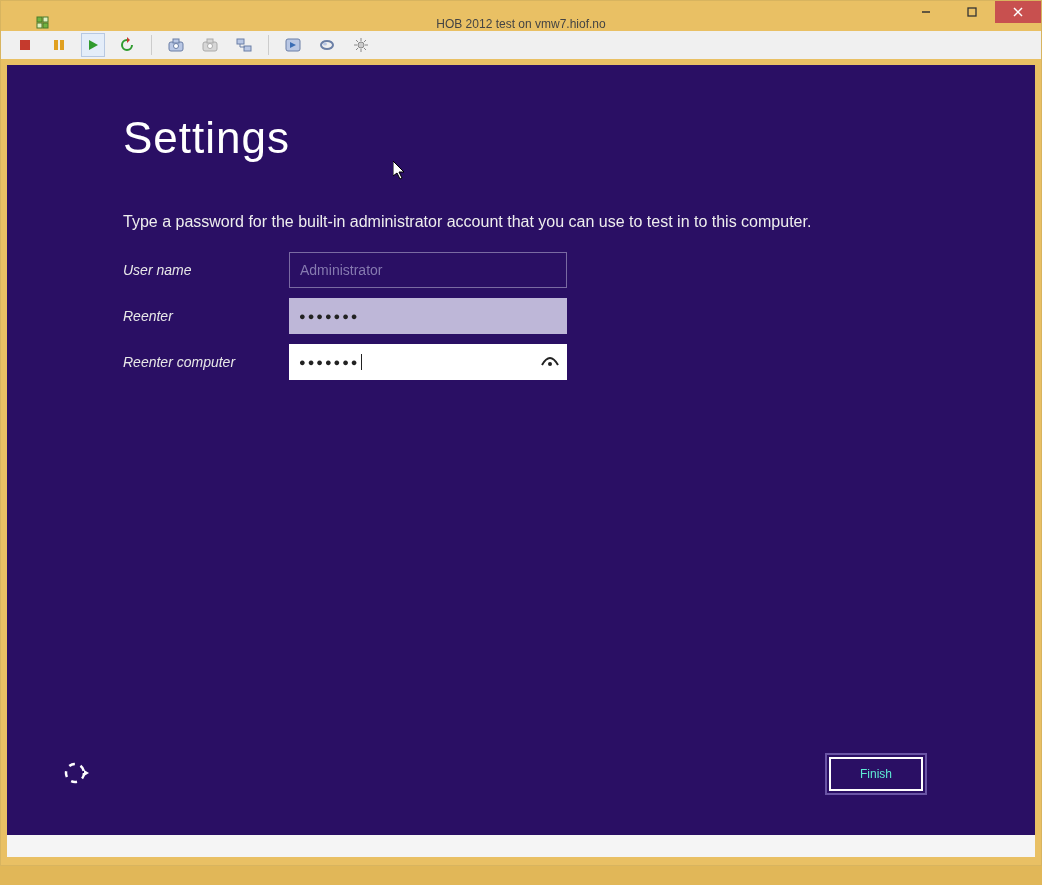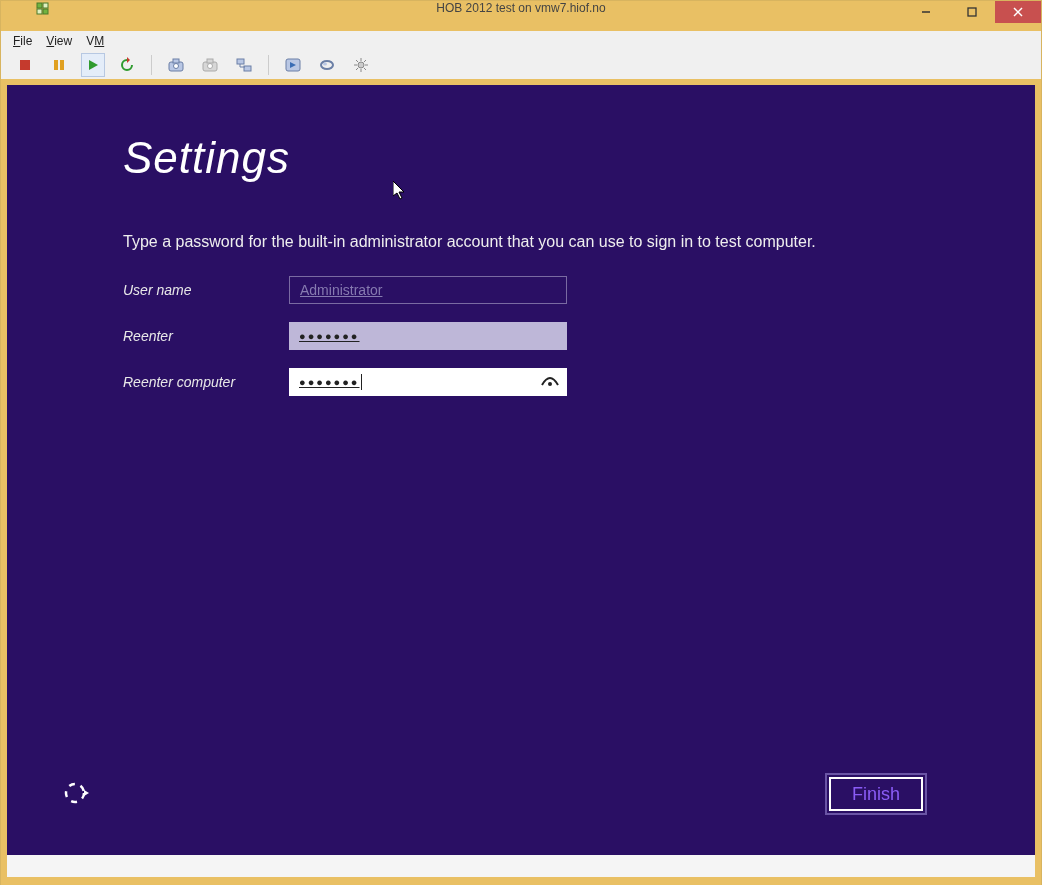--- a/index.html
+++ b/index.html
@@ -8,21 +8,21 @@
     width: 1042px;
     height: 885px;
     overflow: hidden;
     font-family: "Segoe UI", Tahoma, sans-serif;
     background: #e1b758;
   }
   .titlebar {
     height: 30px;
     background: #e9c064;
     display: flex;
-    align-items: flex-start;
+    align-items: flex-end;
     position: relative;
     border: 1px solid #d8b45f;
     border-bottom: none;
     padding-left: 26px;
   }
   .titlebar .app-icon {
     width: 16px;
     height: 16px;
     margin-left: 8px;
   }
@@ -113,21 +113,20 @@
     color: #fff;
     font-family: "Segoe UI", Tahoma, sans-serif;
   }
   .console .heading {
     position: absolute;
     left: 116px;
     top: 48px;
     font-size: 44px;
     font-weight: 300;
     letter-spacing: 1px;
-    font-style: italic;
   }
   .console .description {
     position: absolute;
     left: 116px;
     top: 148px;
     font-size: 16px;
     color: #eee;
   }
   .form-row {
     position: absolute;
@@ -137,28 +136,27 @@
     height: 30px;
   }
   .form-row .label {
     width: 166px;
     font-size: 14px;
     color: #e8e8e8;
     font-style: italic;
   }
   .field {
     width: 278px;
-    height: 28px;
+    height: 36px;
     font-size: 14px;
     padding: 0 10px;
     box-sizing: border-box;
     display: flex;
     align-items: center;
     position: relative;
-    text-decoration: underline;
   }
   .field.disabled {
     background: #2a0f64;
     border: 1px solid #7a6aa2;
     color: #867ab0;
   }
   .field.filled-light {
     background: #beb7d8;
     color: #222;
     letter-spacing: 2px;
@@ -194,22 +192,22 @@
   .finish-btn {
     position: absolute;
     right: 112px;
     bottom: 44px;
     width: 90px;
     height: 30px;
     background: transparent;
     border: 2px solid #fff;
     outline: 2px solid #6a55a5;
     outline-offset: 2px;
-    color: #8b5cf6;
-    font-size: 18px;
+    color: #5eead4;
+    font-size: 12px;
     display: flex;
     align-items: center;
     justify-content: center;
   }
 
   .cursor-arrow {
     position: absolute;
     left: 386px;
     top: 96px;
     pointer-events: none;
@@ -247,25 +245,20 @@
     <div class="ctl close">
       <svg width="10" height="10">
           <line x1="1" y1="1" x2="9" y2="9" stroke="#fff" stroke-width="1.5"></line>
           <line x1="9" y1="1" x2="1" y2="9" stroke="#fff" stroke-width="1.5"></line>
         </svg>
     </div>
   </div>
 </div>
 
 <div class="chrome">
-  <div class="menubar">
-    <span class="menu-item"><u>F</u>ile</span>
-    <span class="menu-item"><u>V</u>iew</span>
-    <span class="menu-item">V<u>M</u></span>
-  </div>
   <div class="toolbar">
     <div class="icon-btn">
       <svg width="14" height="14">
           <rect x="2" y="2" width="10" height="10" fill="#c53a2d"></rect>
         </svg>
     </div>
     <div class="icon-btn">
       <svg width="14" height="14">
           <rect x="2" y="2" width="4" height="10" fill="#e0a020"></rect>
           <rect x="8" y="2" width="4" height="10" fill="#e0a020"></rect>
@@ -323,21 +316,21 @@
           <path d="M8 1 v3 M8 12 v3 M1 8 h3 M12 8 h3 M3 3 l2 2 M11 11 l2 2 M13 3 l-2 2 M5 11 l-2 2" stroke="#888"></path>
         </svg>
     </div>
   </div>
 </div>
 
 <div class="console-wrap">
   <div class="console">
 
     <div class="heading">Settings</div>
-    <div class="description">Type a password for the built-in administrator account that you can use to sign in to test computer.</div>
+    <div class="description">Type a password for the built-in administrator account that you can use to test in to this computer.</div>
 
     <div class="form-row" style="top:190px">
       <div class="label">User name</div>
       <div class="field disabled">
         <span>Administrator</span>
       </div>
     </div>
 
     <div class="form-row" style="top:236px">
       <div class="label">Reenter</div>

